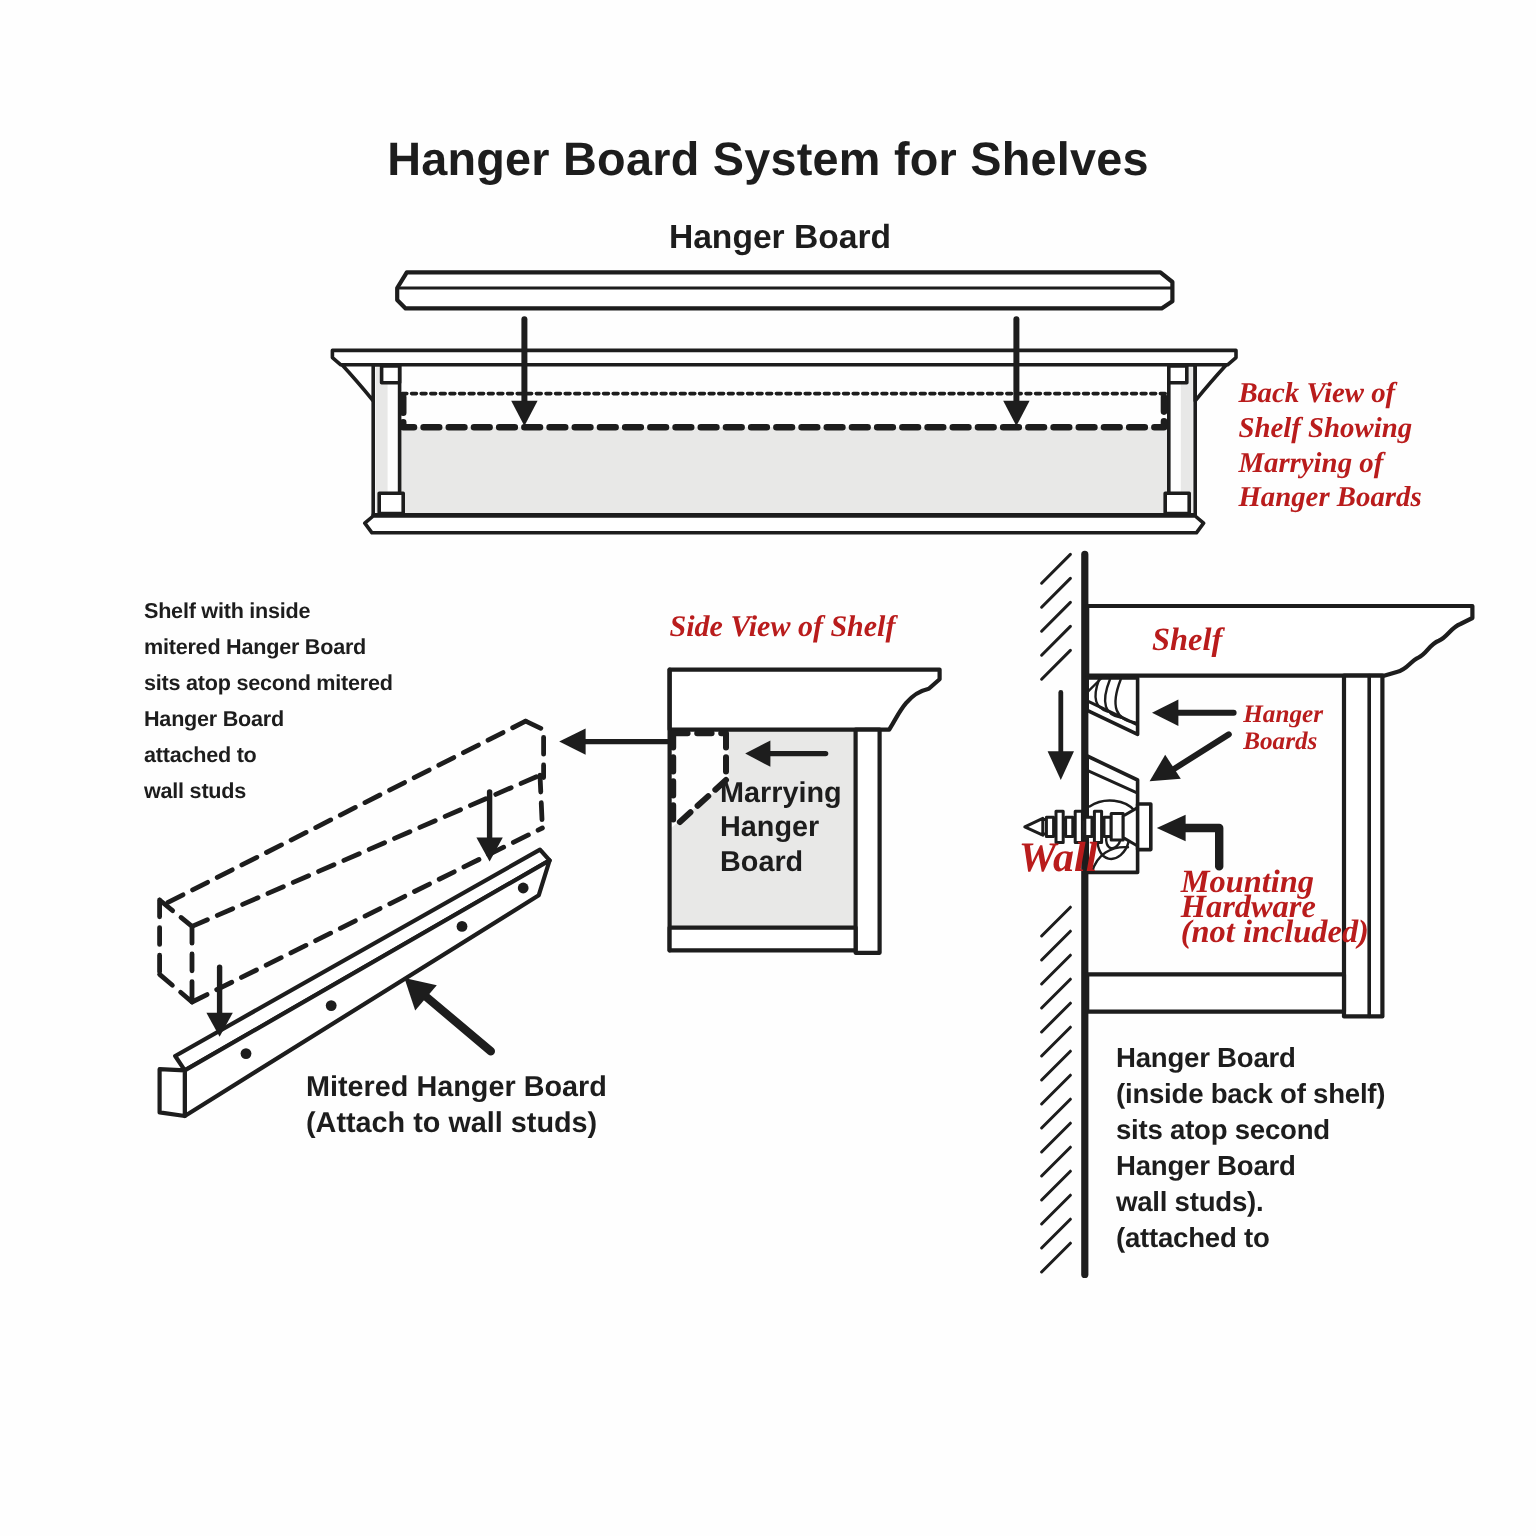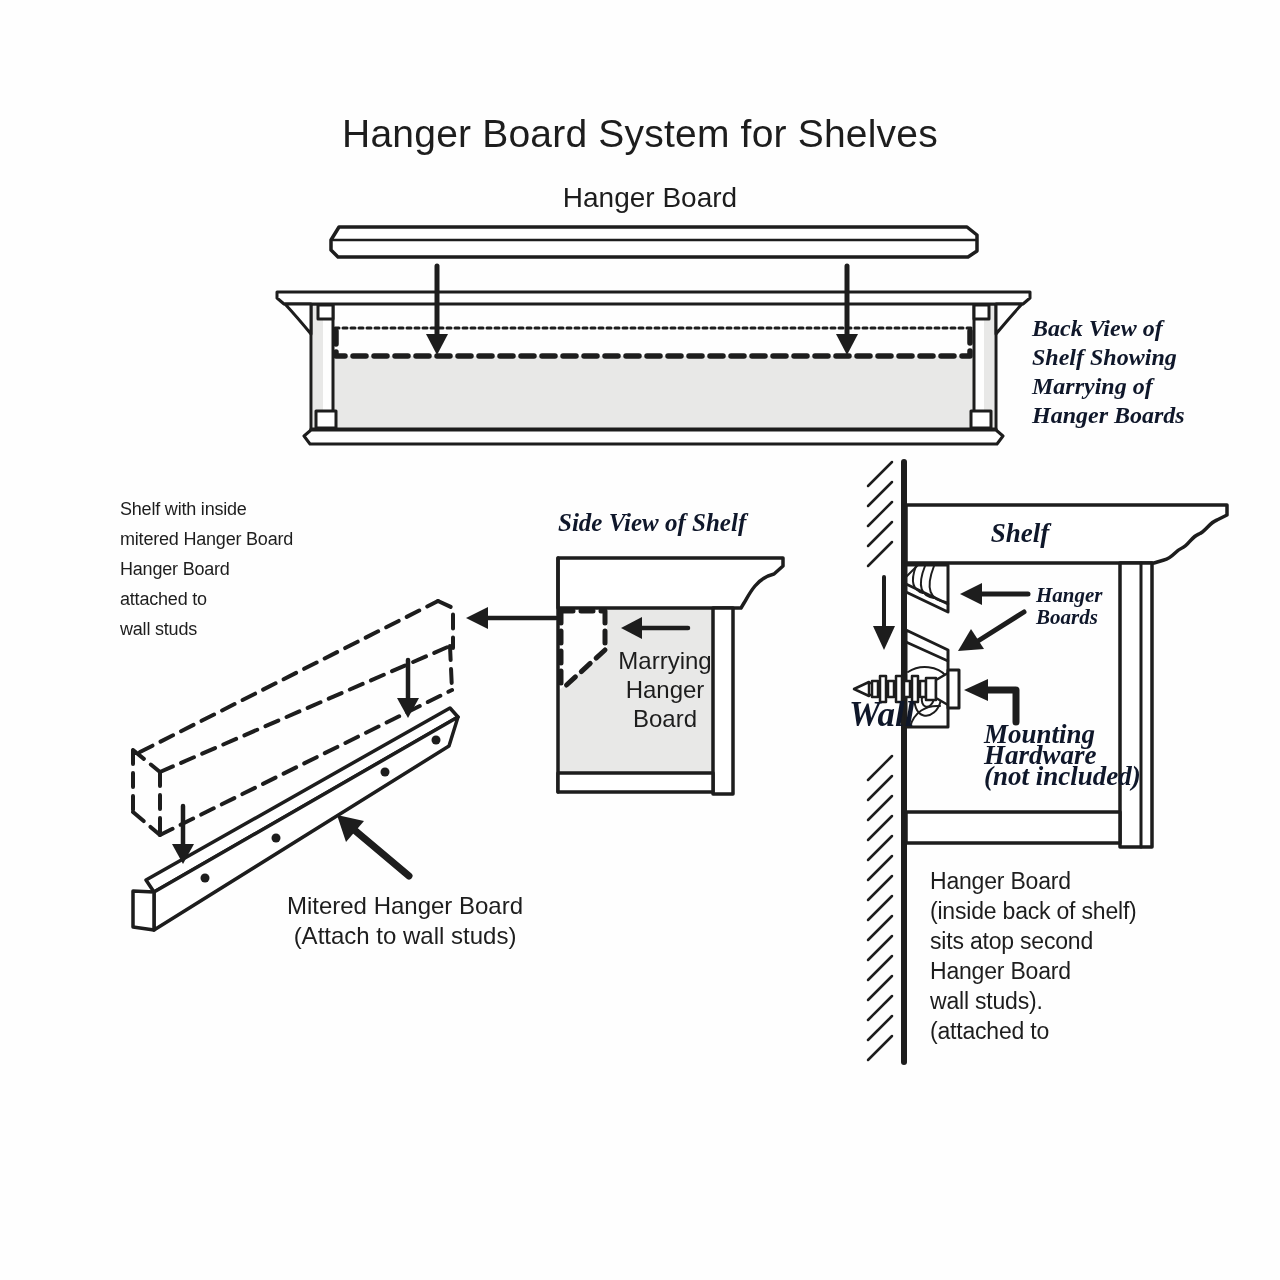--- a/index.html
+++ b/index.html
@@ -1,23 +1,23 @@
 <!DOCTYPE html>
 <html><head>
 <meta charset="utf-8">
 <style>
   html,body{margin:0;padding:0;background:#ffffff;}
   .canvas{position:relative;width:1280px;height:1280px;background:#fefefe;overflow:hidden;
           font-family:"Liberation Sans",sans-serif;color:#1d1d1d;}
   .canvas svg{position:absolute;left:0;top:0;}
   .lbl{position:absolute;white-space:nowrap;}
-  .sans{font-family:"Liberation Sans",sans-serif;font-weight:normal;color:#1d1d1d;}
-  .serif{font-family:"Liberation Serif",serif;font-weight:bold;font-style:italic;color:#0f172a;}
+  .sans{font-family:"Liberation Sans",sans-serif;font-weight:bold;color:#1d1d1d;}
+  .serif{font-family:"Liberation Serif",serif;font-weight:bold;font-style:italic;color:#b91c1c;}
   .block span{display:block;}
-  .center{text-align:center;}
+  .center{text-align:left;}
   .title{left:0;top:112px;width:1280px;text-align:center;font-size:39px;letter-spacing:0.2px;}
   .hb-label{left:0;top:182px;width:1300px;text-align:center;font-size:28px;}
   .backview-cap{left:1032px;top:314px;font-size:24px;line-height:29px;}
   .left-desc{left:120px;top:494px;font-size:18px;line-height:30px;letter-spacing:-0.2px;}
   .sideview-title{left:558px;top:509px;font-size:25px;}
   .mhb-side{left:600px;top:646px;width:130px;font-size:24px;line-height:29px;}
   .mhb-3d{left:255px;top:891px;width:300px;font-size:24px;line-height:30px;}
   .shelf-lbl{left:960px;top:518px;width:120px;font-size:27px;}
   .hboards-lbl{left:1036px;top:584px;font-size:21px;line-height:22px;}
   .wall-lbl{left:849px;top:695px;font-size:35px;}
@@ -183,20 +183,21 @@
 <div class="lbl serif backview-cap block">
   <span>Back View of</span>
   <span>Shelf Showing</span>
   <span>Marrying of</span>
   <span>Hanger Boards</span>
 </div>
 
 <div class="lbl sans left-desc block">
   <span>Shelf with inside</span>
   <span>mitered Hanger Board</span>
+  <span>sits atop second mitered</span>
   <span>Hanger Board</span>
   <span>attached to</span>
   <span>wall studs</span>
 </div>
 
 <div class="lbl sans mhb-3d block center">
   <span>Mitered Hanger Board</span>
   <span>(Attach to wall studs)</span>
 </div>
 

